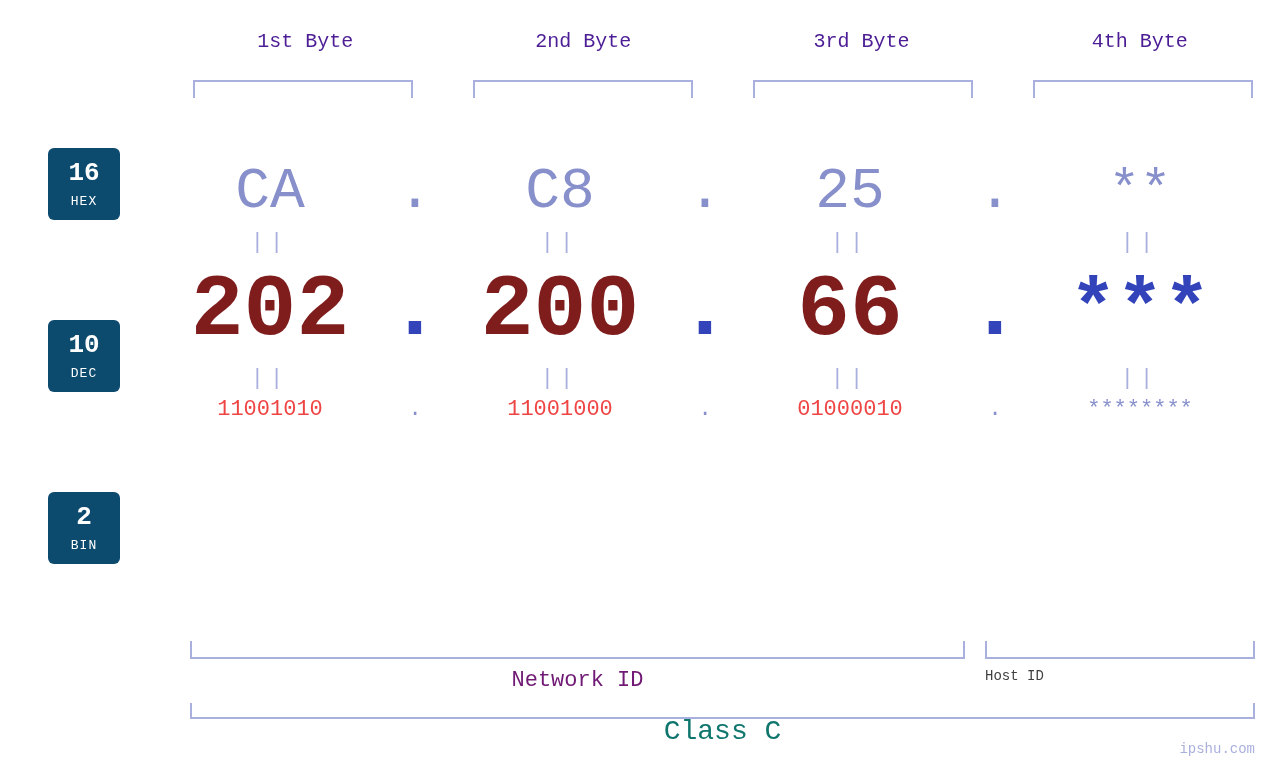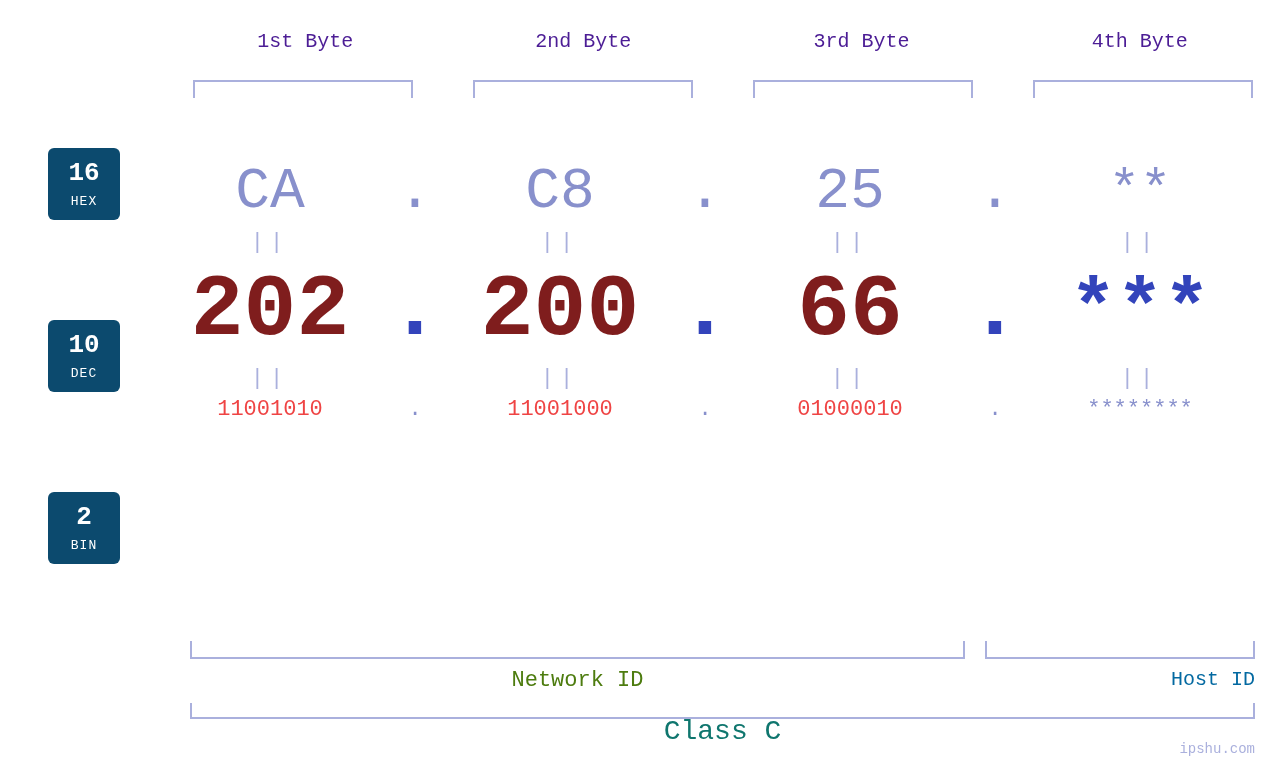--- a/index.html
+++ b/index.html
@@ -327,23 +327,23 @@
 
   <div style="position:absolute; bottom:108px; left:190px; right:30px; display:flex; align-items:flex-end;">
 
     <div style="width:775px; height:18px; border-left:2px solid #aab0dd; border-right:2px solid #aab0dd; border-bottom:2px solid #aab0dd;"></div>
     <div style="width:20px;"></div>
 
     <div style="flex:1; height:18px; border-left:2px solid #aab0dd; border-right:2px solid #aab0dd; border-bottom:2px solid #aab0dd;"></div>
   </div>
 
   <div style="position:absolute; bottom:74px; left:190px; right:30px; display:flex;">
-    <div style="width:775px; text-align:center; color:#4d7c0f; font-size:22px; font-family:'Courier New',Courier,monospace;">Network ID</div>
+    <div style="width:775px; text-align:center; color:#701a75; font-size:22px; font-family:'Courier New',Courier,monospace;">Network ID</div>
     <div style="width:20px;"></div>
-    <div style="flex:1; text-align:right; color:#0369a1; font-size:20px; font-family:'Courier New',Courier,monospace;">Host ID</div>
+    <div style="flex:1; text-align:left; color:#404040; font-size:14px; font-family:'Courier New',Courier,monospace;">Host ID</div>
   </div>
 
   <div style="position:absolute; bottom:48px; left:190px; right:30px; height:16px; border-left:2px solid #aab0dd; border-right:2px solid #aab0dd; border-bottom:2px solid #aab0dd;"></div>
 
   <div style="position:absolute; bottom:20px; left:190px; right:30px; text-align:center; color:#0f766e; font-size:28px; font-family:'Courier New',Courier,monospace;">Class C</div>
 
   <div class="watermark">ipshu.com</div>
 
 </div>
 

